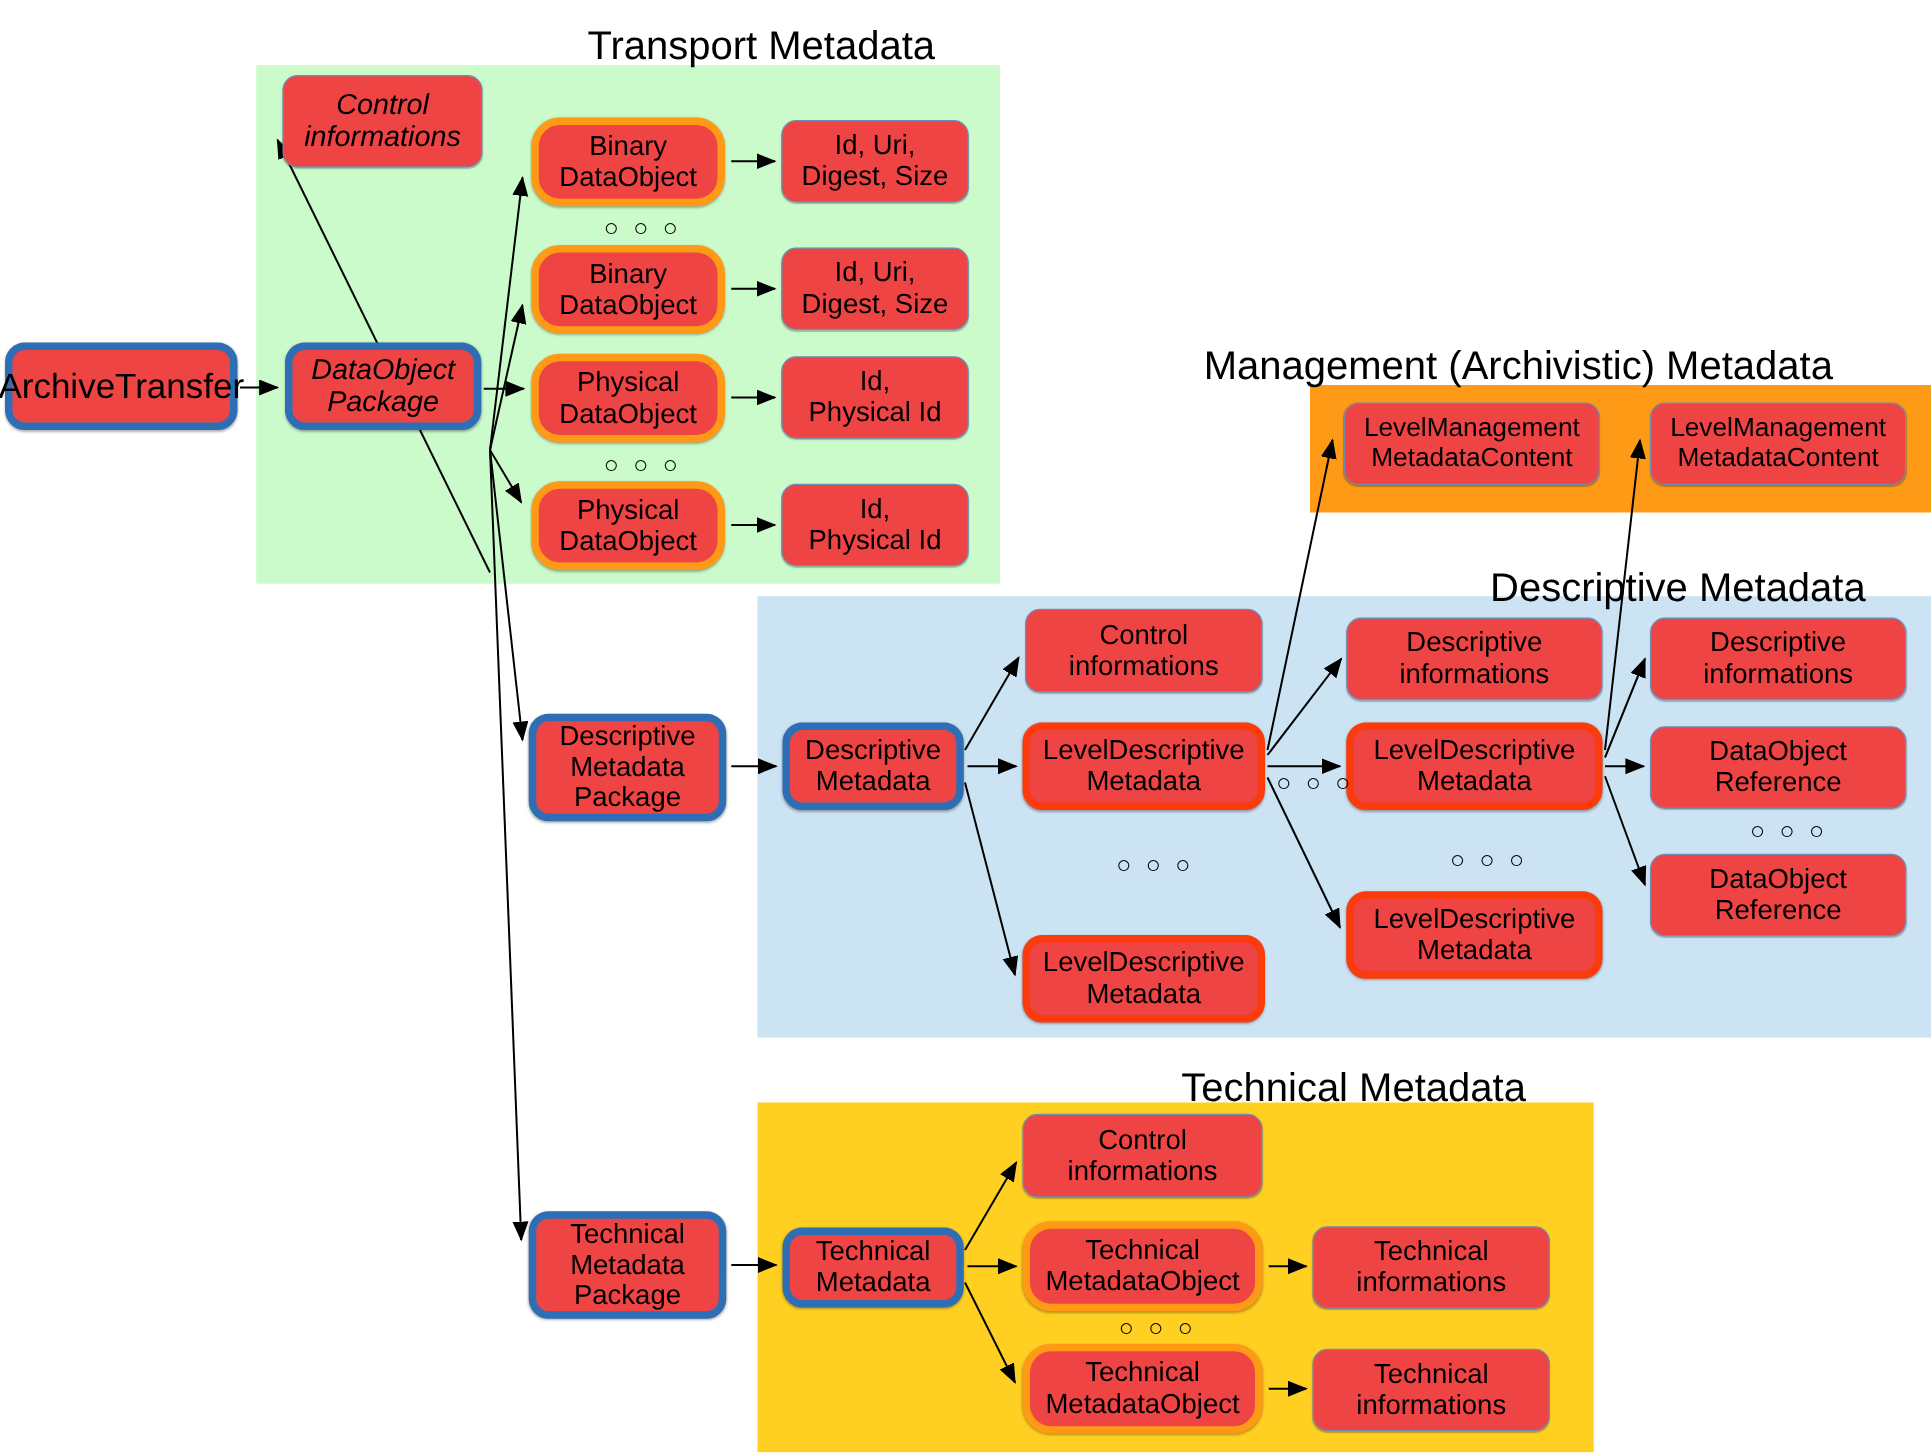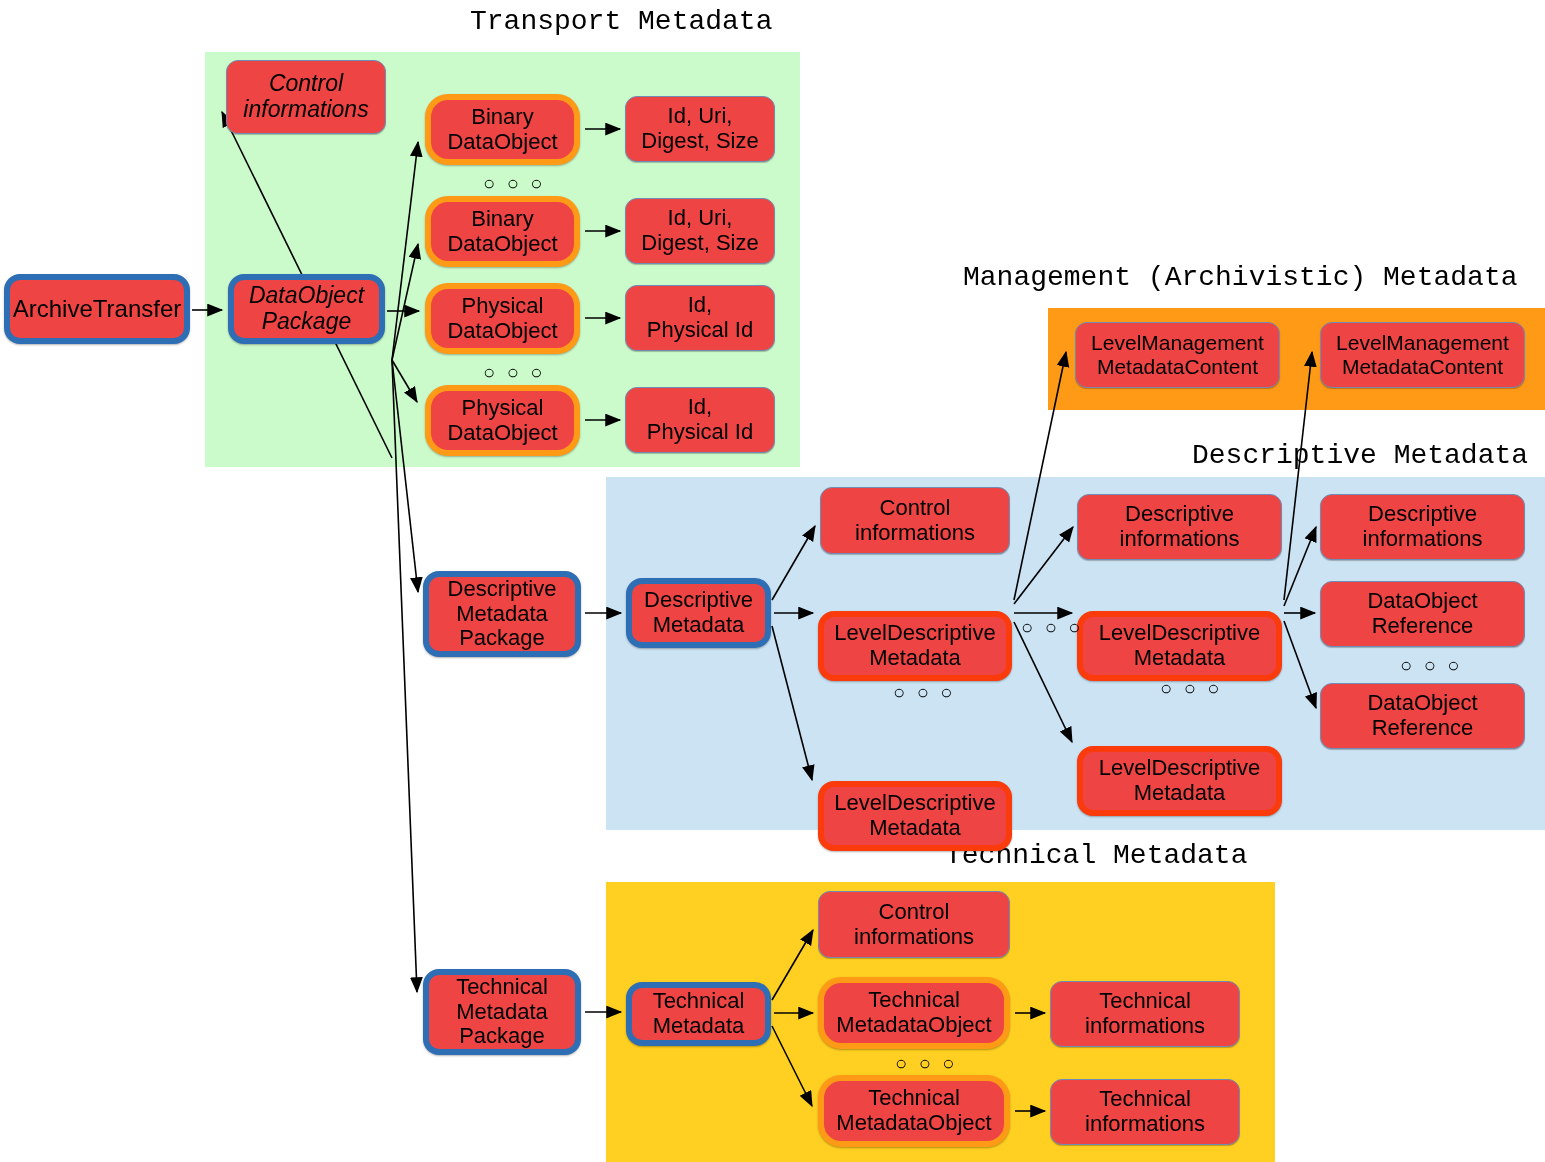--- a/index.html
+++ b/index.html
@@ -6,45 +6,46 @@
   #stage{
     position:relative;
     width:1545px;height:1162px;
     background:#ffffff;
     font-family:"Liberation Sans", sans-serif;
     overflow:hidden;
   }
   .zone{position:absolute;}
   .zone-title{
     position:absolute;
-    font-size:28px;
+    font-size:32px;
     color:#000;
     white-space:nowrap;
-    font-family:Liberation Mono, monospace;
+    font-family:Liberation Sans, sans-serif;
+    margin-top:12px;
   }
   
   .node{
     position:absolute;
     box-sizing:border-box;
     background:#ef4444;
     border-radius:12px;
     display:flex;
     align-items:center;
     justify-content:center;
     text-align:center;
     line-height:1.12;
     color:#000;
     font-size:22px;
     padding:2px 4px;
     white-space:pre-line;
   }
   .n-thin{ border:1.6px solid #6E8CB4; box-shadow:0 1px 1px rgba(0,0,0,.25); }
   .n-blue{ border:6px solid #2E6EB5; border-radius:16px; box-shadow:0 1px 2px rgba(0,0,0,.3); }
   .n-orange{ border:6px solid #FF9A16; border-radius:23px; box-shadow:0 1px 2px rgba(0,0,0,.3); }
-  .n-red{ border:6px solid #FB3B0B; border-radius:16px; box-shadow:0 1px 2px rgba(0,0,0,.3);margin-top:33px; }
+  .n-red{ border:6px solid #FB3B0B; border-radius:16px; box-shadow:0 1px 2px rgba(0,0,0,.3); }
   .italic{ font-style:italic; }
   .ell{
     position:absolute;
     font-size:20px;
     letter-spacing:3px;
     color:#000;
     font-family:"Liberation Sans", sans-serif;
     line-height:1;
     white-space:nowrap;
   }
@@ -103,21 +104,21 @@
   </svg>
 
   <div id="zone-titles">
       <div class="zone-title" style="left: 470px; top: 6px;">Transport Metadata</div>
       <div class="zone-title" style="left: 963px; top: 262px;">Management (Archivistic) Metadata</div>
       <div class="zone-title" style="left: 1192px; top: 440px;">Descriptive Metadata</div>
       <div class="zone-title" style="left: 945px; top: 840px;">Technical Metadata</div>
     </div>
 
   <div id="node-layer">
-      <div class="node n-blue" style="left: 4px; top: 274px; width: 186px; height: 70px; font-size: 24px; text-align: center;">ArchiveTransfer</div>
+      <div class="node n-blue" style="left: 4px; top: 274px; width: 186px; height: 70px; font-size: 28px; text-align: center;">ArchiveTransfer</div>
       <div class="node n-thin italic" style="left: 226px; top: 60px; width: 160px; height: 74px; font-size: 23px;">Control
 informations</div>
       <div class="node n-blue italic" style="left: 228px; top: 274px; width: 157px; height: 70px; font-size: 23px;">DataObject
 Package</div>
       <div class="node n-orange" style="left: 425px; top: 94px; width: 155px; height: 71px; font-size: 22px;">Binary
 DataObject</div>
       <div class="node n-thin" style="left: 625px; top: 96px; width: 150px; height: 66px; font-size: 22px;">Id, Uri,
 Digest, Size</div>
       <div class="node n-orange" style="left: 425px; top: 196px; width: 155px; height: 71px; font-size: 22px;">Binary
 DataObject</div>

